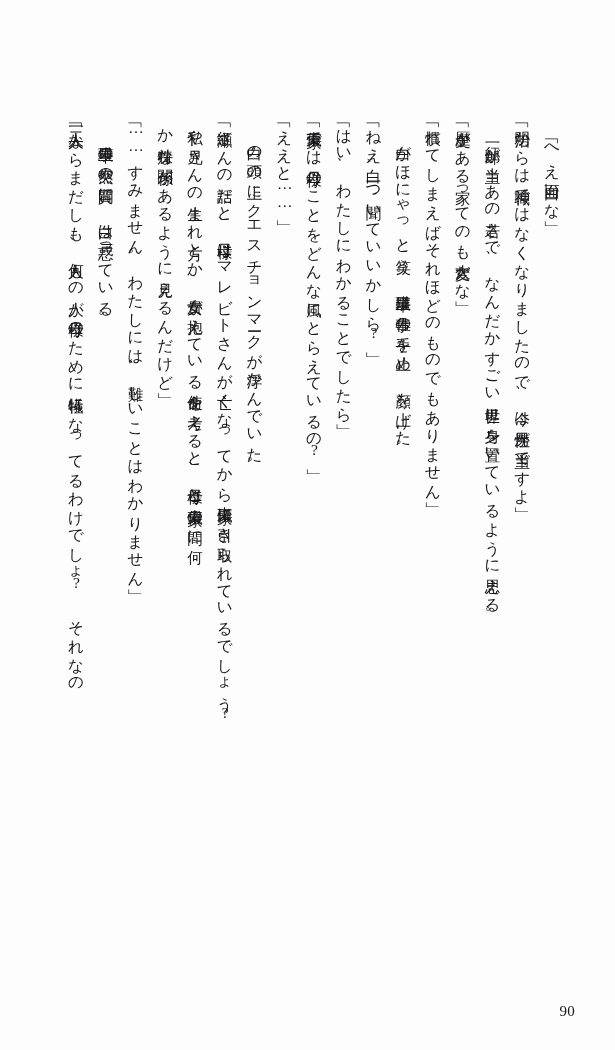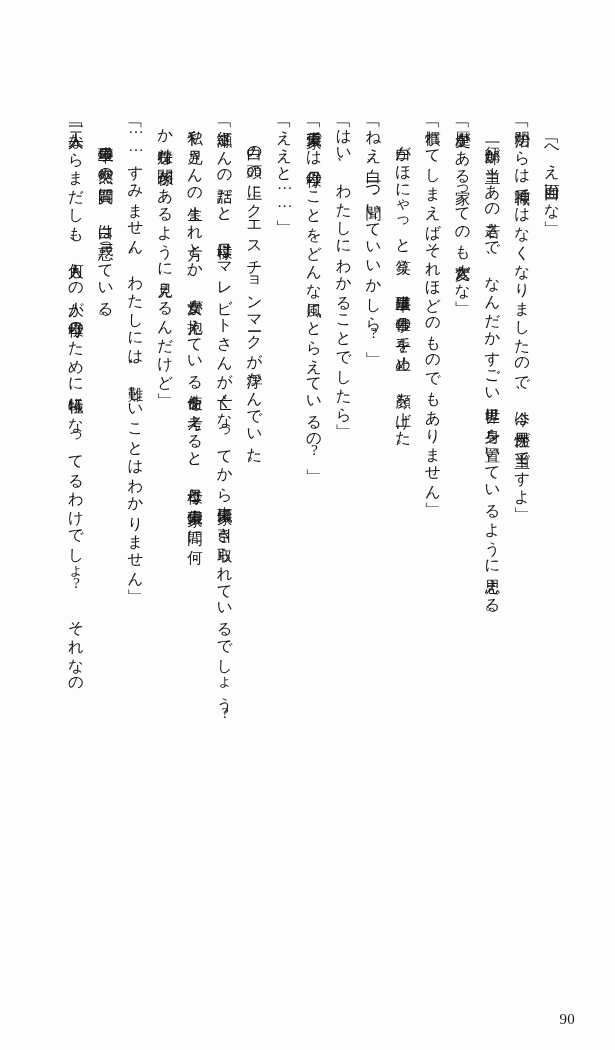--- a/index.html
+++ b/index.html
@@ -39,21 +39,21 @@
     margin: 0;
     padding: 0;
     text-indent: 0;
   }
   #text-body p.indent {
     text-indent: 1em;
   }
   #page-number {
     position: absolute;
     right: 40px;
-    bottom: 22px;
+    bottom: 30px;
     font-size: 15px;
     font-family: "Liberation Serif", "DejaVu Serif", serif;
     color: #1a1a1a;
     letter-spacing: 0.02em;
   }
 </style>
 </head>
 <body>
 
 <div id="page">

